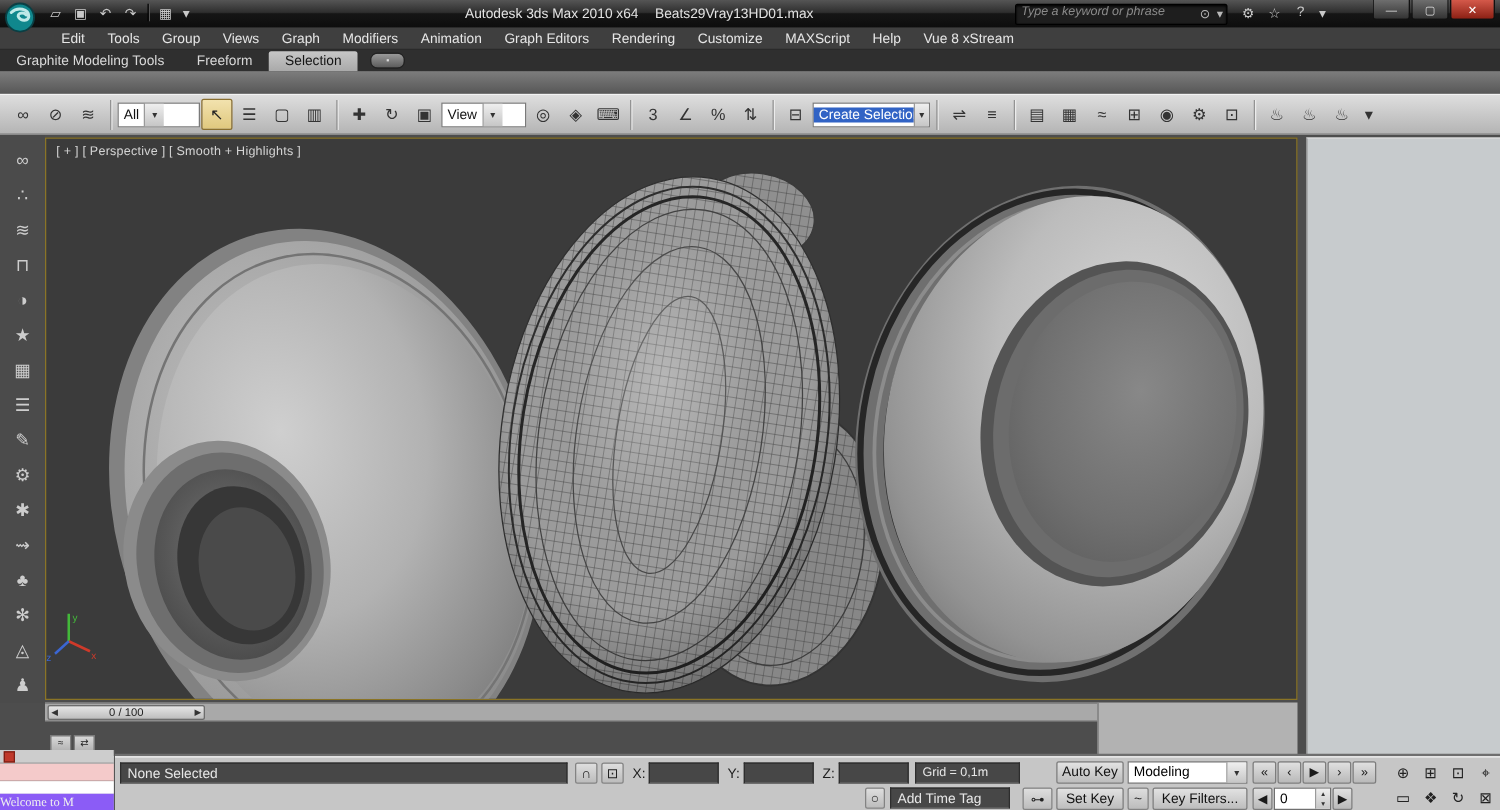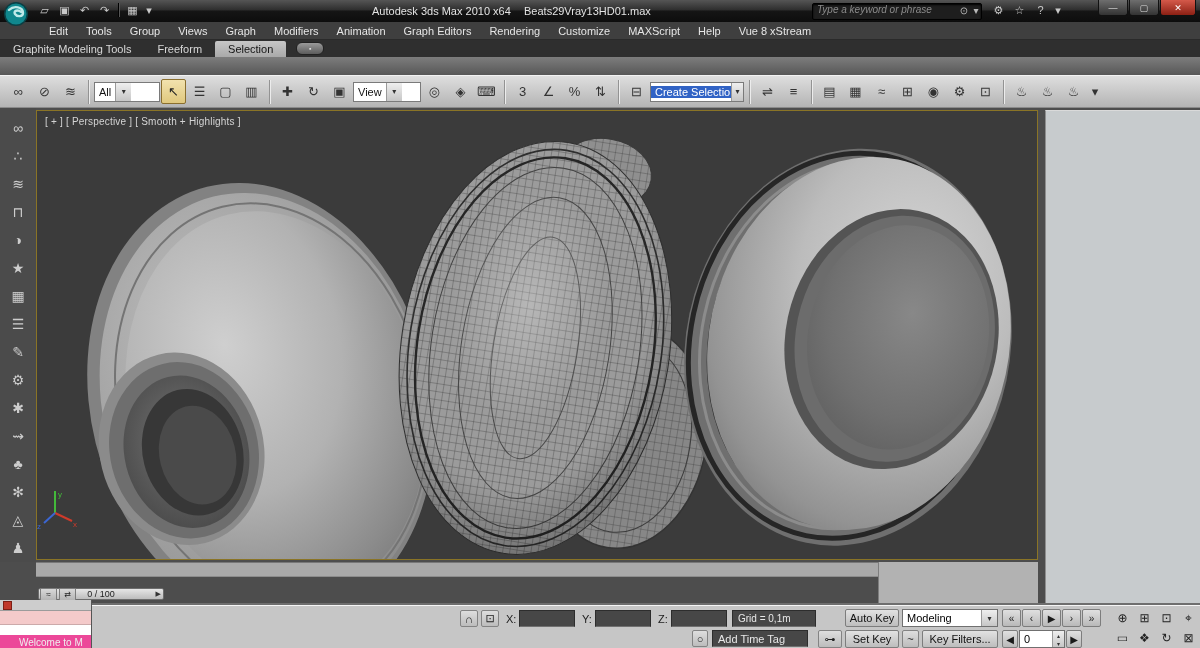--- a/index.html
+++ b/index.html
@@ -77,21 +77,21 @@
 
   
   .rightpanel{left:1045px;top:110px;width:155px;height:495px;background:#c7cbcd;
     border-left:1px solid #8e8e8e;border-top:1px solid #dadada;box-sizing:border-box;}
 
   
   .timeslider{left:36px;top:562px;width:842px;height:15px;background:#a9a9a9;
     border-top:1px solid #787878;border-bottom:1px solid #8c8c8c;box-sizing:border-box;}
   .tshandle{position:absolute;left:2px;top:1px;width:126px;height:12px;
     background:linear-gradient(#e6e6e6,#bdbdbd);border:1px solid #6d6d6d;border-radius:2px;
-    display:flex;align-items:center;justify-content:space-between;box-sizing:border-box;padding:0 2px;margin-top:24px;}
+    display:flex;align-items:center;justify-content:space-between;box-sizing:border-box;padding:0 2px;}
   .tshandle .lbl{font-size:9px;color:#1e1e1e;}
   .tshandle .arr{font-size:7px;color:#333;}
   .trackbar{left:36px;top:577px;width:842px;height:21px;background:#b4b4b4;
     border-bottom:1px solid #7e7e7e;box-sizing:border-box;}
   .tickmarks{position:absolute;left:0;top:0;width:842px;height:5px;
     background:repeating-linear-gradient(90deg,#898989 0 1px,transparent 1px 7.83px);}
   .tick{position:absolute;top:7px;font-size:9px;color:#2c2c2c;transform:translateX(-50%);}
   .trackright{left:878px;top:562px;width:160px;height:43px;background:#b2b2b2;
     border-left:1px solid #7e7e7e;box-sizing:border-box;}
   .minibtn{width:15px;height:11px;display:flex;align-items:center;justify-content:center;
@@ -131,22 +131,22 @@
     font-size:6px;color:#333;}
 
   
   .listener{left:0;top:600px;width:92px;height:48px;border-right:1px solid #555;
     box-sizing:border-box;z-index:10;}
   .lis-gray{height:11px;background:#cdcdcd;border-bottom:1px solid #9b9b9b;display:flex;
     align-items:center;padding-left:3px;box-sizing:border-box;}
   .lis-dot{width:7px;height:7px;background:#c0392b;border:1px solid #7e1f15;}
   .lis-pink{height:13px;background:#f4caca;border-bottom:1px solid #caa;}
   .lis-white{height:10px;background:#fff;}
-  .lis-title{height:14px;background:#ec4899;color:#efefef;font-size:10px;display:flex;
-    align-items:center;padding-left:19px;box-sizing:border-box;white-space:nowrap;}
+  .lis-title{height:14px;background:#8b5cf6;color:#efefef;font-size:10px;display:flex;
+    align-items:center;padding-left:0;box-sizing:border-box;white-space:nowrap;font-family:Liberation Serif, serif;}
 </style>
 </head>
 <body>
 
 <div id="app">
 
   <div class="abs titlebar">
     <div class="abs qrow">
       <span class="ticon">▱</span>
       <span class="ticon">▣</span>
@@ -381,20 +381,21 @@
   </div>
 
   <div class="abs trackright"></div>
   <div class="abs" style="left:40px;top:588px;display:flex;gap:2px;z-index:3">
     <span class="minibtn">≈</span>
     <span class="minibtn">⇄</span>
   </div>
 
   <div class="abs statusbar">
 
+    <div class="dfield" style="left:96px;top:4px;width:358px">None Selected</div>
     <span class="sicon3" style="left:460px;top:4px">∩</span>
     <span class="sicon3" style="left:481px;top:4px">⊡</span>
     <span class="slabel" style="left:506px;top:7px">X:</span>
     <div class="dfield" style="left:519px;top:4px;width:56px"></div>
     <span class="slabel" style="left:582px;top:7px">Y:</span>
     <div class="dfield" style="left:595px;top:4px;width:56px"></div>
     <span class="slabel" style="left:658px;top:7px">Z:</span>
     <div class="dfield" style="left:671px;top:4px;width:56px"></div>
     <div class="dfield" style="left:732px;top:4px;width:84px;font-size:10px">Grid = 0,1m</div>
     <div class="sbtn" style="left:845px;top:3px;width:54px">Auto Key</div>

